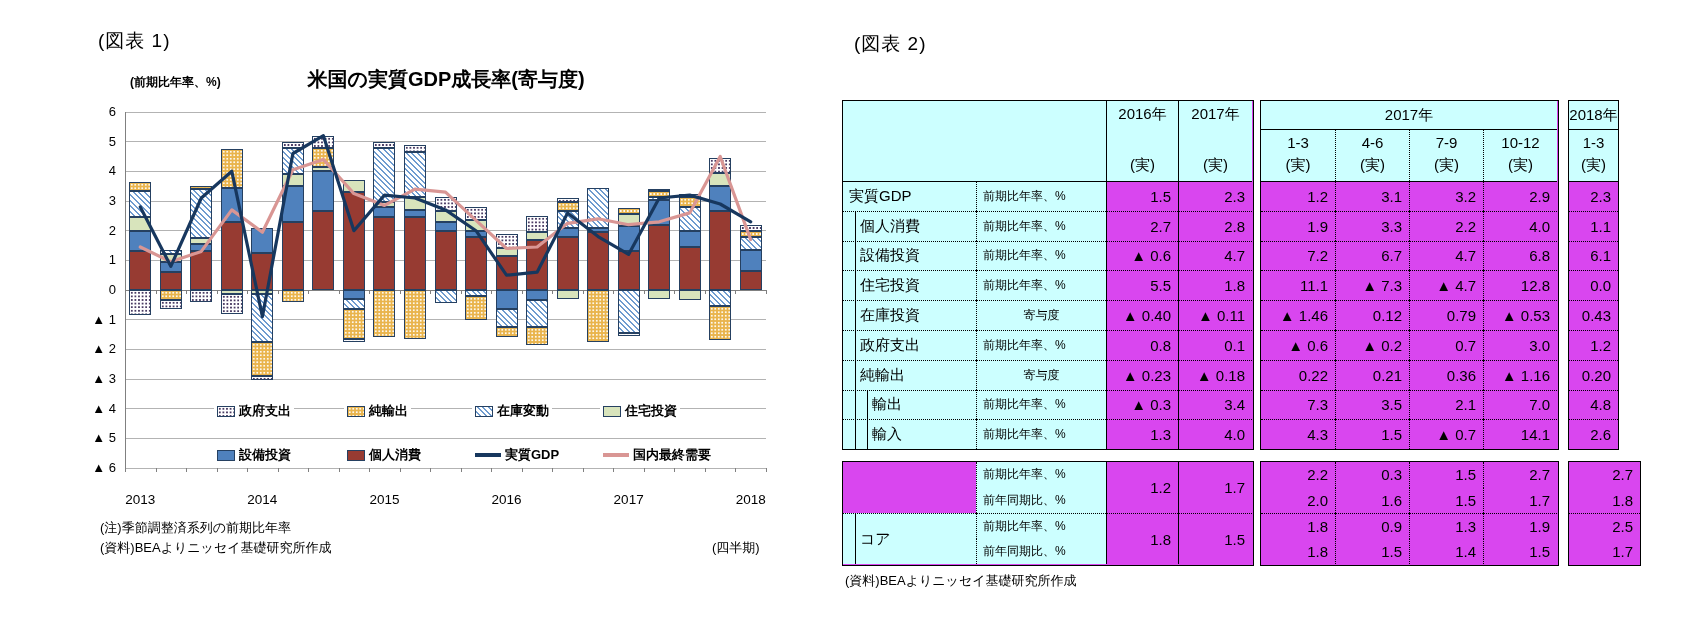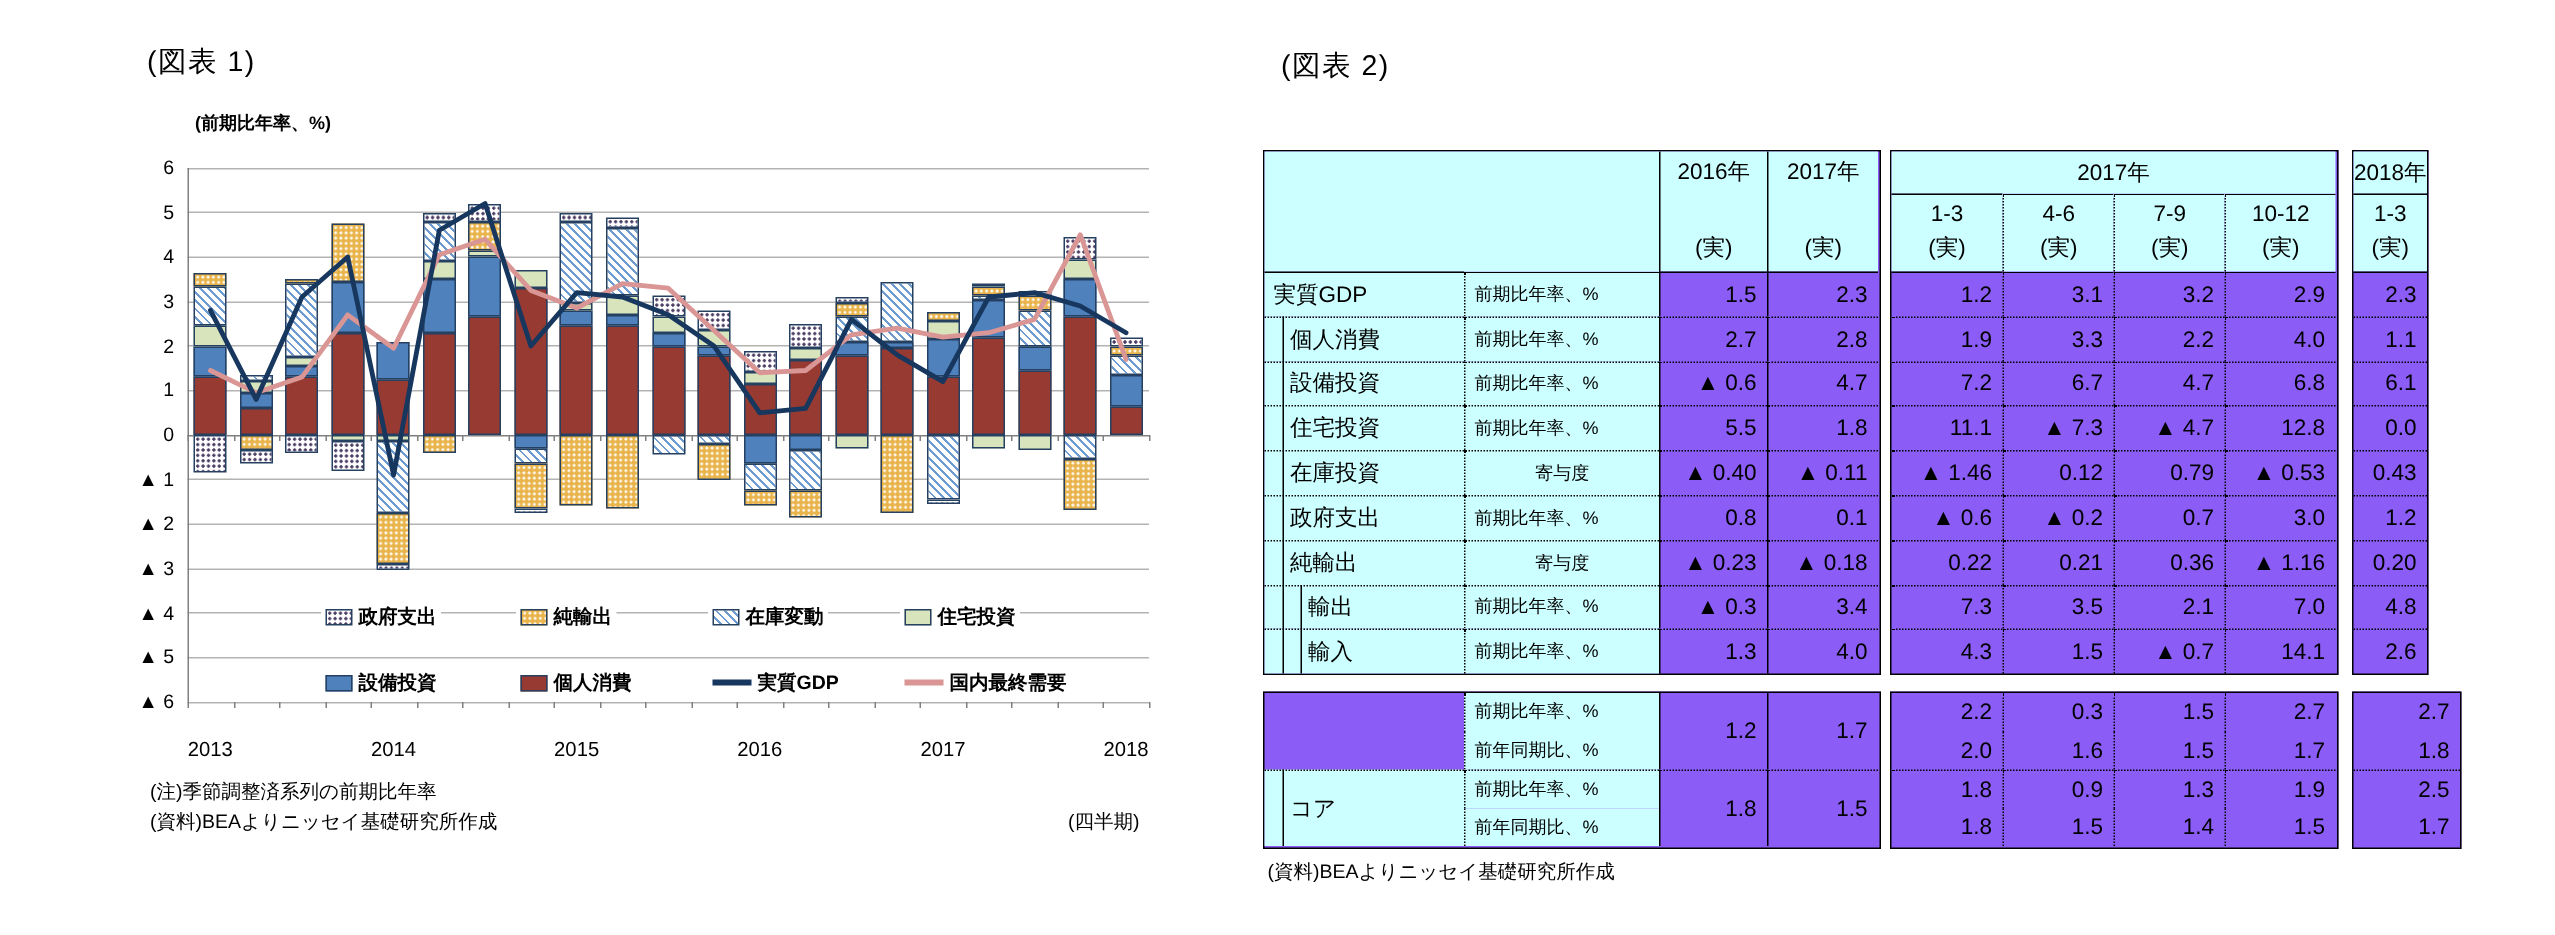--- a/index.html
+++ b/index.html
@@ -23,21 +23,21 @@
   .seg-capex{background:#4F81BD;}
   .seg-housing{background:#D8E4BC;}
   .seg-inv{background:repeating-linear-gradient(45deg,#ffffff 0px,#ffffff 2.6px,#6e9bcf 2.6px,#6e9bcf 4px);}
   .seg-netex{background-color:#E9B44C;background-image:radial-gradient(circle,rgba(255,255,255,.9) .8px,transparent 1.1px);background-size:3.5px 3.5px;}
   .seg-gov{background-color:#fff;background-image:radial-gradient(circle,#4a3b63 .9px,transparent 1.15px);background-size:3.6px 3.6px;}
   .legend-item{position:absolute;display:inline-flex;align-items:center;gap:4px;background:#fff;
                font-size:13px;font-weight:600;padding:1px 3px;white-space:nowrap;}
   .sw{width:18px;height:11px;box-sizing:border-box;border:1px solid #254061;display:inline-block;}
   .sw-line{width:26px;height:4px;border:none;}
   
-  .tblk{position:absolute;box-sizing:border-box;border:1.5px solid #000;display:grid;background:#8b5cf6;
+  .tblk{position:absolute;box-sizing:border-box;border:1.5px solid #000;display:grid;background:#d946ef;
         font-size:15px;}
   .tc{box-sizing:border-box;display:flex;align-items:center;overflow:hidden;white-space:nowrap;position:relative;}
   .cy{background:#CCFFFF;}
   .dt{border-top:1px dotted #000;}
   .st{border-top:1px solid #000;}
   .dl{border-left:1px dotted #000;}
   .sl{border-left:1px solid #000;}
   .num{justify-content:flex-end;padding-right:7px;}
   .ctr{justify-content:center;}
   .unit{font-size:12px;padding-left:6px;}
@@ -45,20 +45,21 @@
   .hstack{flex-direction:column;justify-content:space-between;align-items:center;padding:4px 0 6px 0;}
   .vline{position:absolute;border-left:1px solid #000;width:0;}
   .t-title{font-size:20px;font-weight:bold;text-align:center;}
 </style>
 </head>
 <body>
 
 <div id="app">
 
   <div class="abs figlabel" style="left:98px;top:28px;">(図表 1)</div>
+  <div class="abs chart-title" style="left:246px;top:66px;width:400px;">米国の実質GDP成長率(寄与度)</div>
   <div class="abs yaxis-label" style="left:96px;top:74px;">(前期比年率、%)</div>
 
   <div id="plot">
       <div class="grid" style="top: 355.5px;"></div>
       <div class="grid" style="top: 325.833px;"></div>
       <div class="grid" style="top: 296.167px;"></div>
       <div class="grid" style="top: 266.5px;"></div>
       <div class="grid" style="top: 236.833px;"></div>
       <div class="grid" style="top: 207.167px;"></div>
       <div class="grid zero" style="top: 177.5px;"></div>

